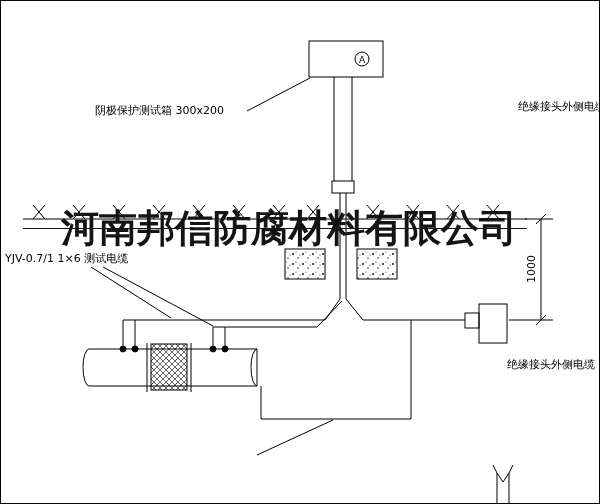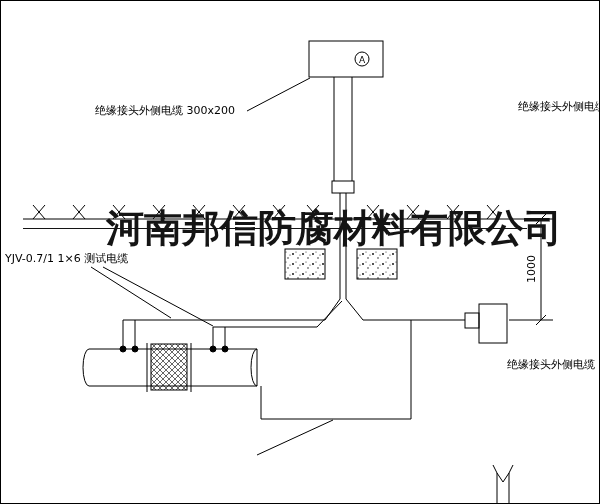--- a/index.html
+++ b/index.html
@@ -14,21 +14,21 @@
     white-space:nowrap;font-family:"DejaVu Sans","Liberation Sans",sans-serif;
   }
   .dim-label{
     position:absolute;left:530px;top:268px;font-size:11px;color:#000;
     transform:translate(-50%,-50%) rotate(-90deg);white-space:nowrap;
   }
   .watermark{
     position:absolute;left:60px;top:206px;width:470px;
     font-family:"DejaVu Serif","Liberation Serif",serif;
     font-weight:bold;font-size:38px;line-height:42px;color:#141414;
-    white-space:nowrap;letter-spacing:0px;margin-left:45px;
+    white-space:nowrap;letter-spacing:0px;
   }
   .watermark-strike{
     position:absolute;left:22px;top:227px;width:504px;height:0;
     border-top:1.5px solid #141414;
   }
 </style>
 </head>
 <body>
 
 <div class="canvas">
@@ -127,21 +127,21 @@
       <line x1="90" y1="266" x2="170" y2="317"></line>
       <line x1="102" y1="266" x2="212" y2="325"></line>
       <line x1="256" y1="454" x2="332" y2="419"></line>
     </g>
 
     <g stroke="#000" stroke-width="1" fill="none">
       <path d="M492 464 L496 472 M512 464 L508 472 M496 472 L496 504 M508 472 L508 504 M496 472 L502 481 L508 472"></path>
     </g>
   </svg>
 
-  <div class="lbl" style="left:94px;top:104px;">绝缘接头外侧电缆 300x200</div>
+  <div class="lbl" style="left:94px;top:104px;">阴极保护测试箱 300x200</div>
 
   <div class="lbl" style="left:517px;top:100px;">绝缘接头外侧电缆</div>
 
   <div class="lbl" style="left:4px;top:252px;">YJV-0.7/1 1×6  测试电缆</div>
 
   <div class="lbl" style="left:506px;top:358px;">绝缘接头外侧电缆</div>
 
 
   <div class="dim-label">1000</div>
 

